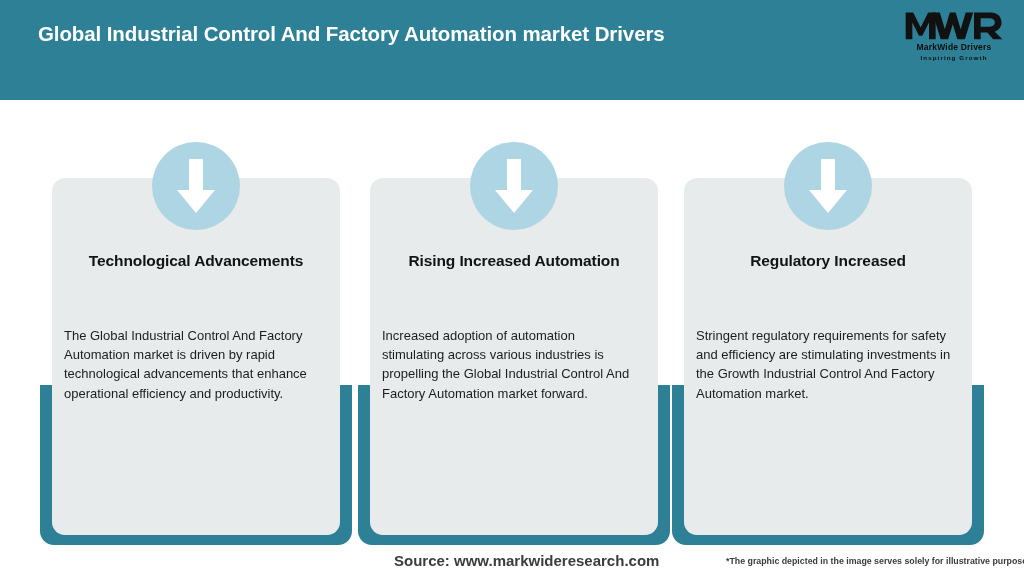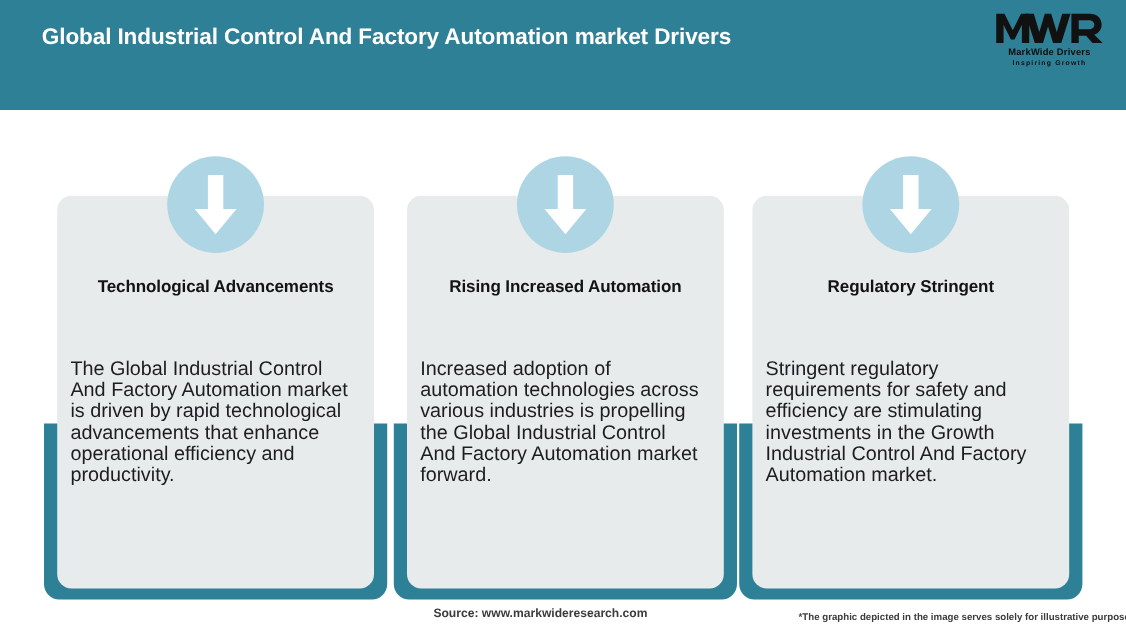--- a/index.html
+++ b/index.html
@@ -141,33 +141,33 @@
     color: #111315;
     z-index: 4;
     letter-spacing: -0.1px;
   }
 
   .card-body {
     position: absolute;
     left: 12px;
     top: 184px;
     width: 258px;
-    font-size: 18px;
+    font-size: 13px;
     line-height: 19.2px;
     color: #1b1d1f;
     text-align: left;
     z-index: 4;
   }
 
   
   .footer-source {
     position: absolute;
     left: 394px;
     top: 552px;
-    font-size: 11px;
+    font-size: 15px;
     font-weight: bold;
     color: #3c3c3c;
     white-space: nowrap;
   }
   .footer-note {
     position: absolute;
     left: 726px;
     top: 556px;
     font-size: 8.8px;
     font-weight: bold;
@@ -215,31 +215,31 @@
 
   <div class="card-wrap c1">
     <div class="card-shadow"></div>
     <div class="card-panel"></div>
     <div class="card-icon">
       <svg viewBox="0 0 44 58" aria-hidden="true">
         <path d="M15 2 L29 2 L29 33 L41 33 L22 56 L3 33 L15 33 Z" fill="#ffffff"></path>
       </svg>
     </div>
     <div class="card-title">Rising Increased Automation</div>
-    <div class="card-body">Increased adoption of automation technologies across various industries is propelling the Global Industrial Control And Factory Automation market forward.</div>
+    <div class="card-body">Increased adoption of automation stimulating across various industries is propelling the Global Industrial Control And Factory Automation market forward.</div>
   </div>
 
   <div class="card-wrap c2">
     <div class="card-shadow"></div>
     <div class="card-panel"></div>
     <div class="card-icon">
       <svg viewBox="0 0 44 58" aria-hidden="true">
         <path d="M15 2 L29 2 L29 33 L41 33 L22 56 L3 33 L15 33 Z" fill="#ffffff"></path>
       </svg>
     </div>
-    <div class="card-title">Regulatory Stringent</div>
+    <div class="card-title">Regulatory Increased</div>
     <div class="card-body">Stringent regulatory requirements for safety and efficiency are stimulating investments in the Growth Industrial Control And Factory Automation market.</div>
   </div>
 
 </div>
 
 <div class="footer-source">Source: www.markwideresearch.com</div>
 <div class="footer-note">*The graphic depicted in the image serves solely for illustrative purposes</div>
 
 </body></html>

